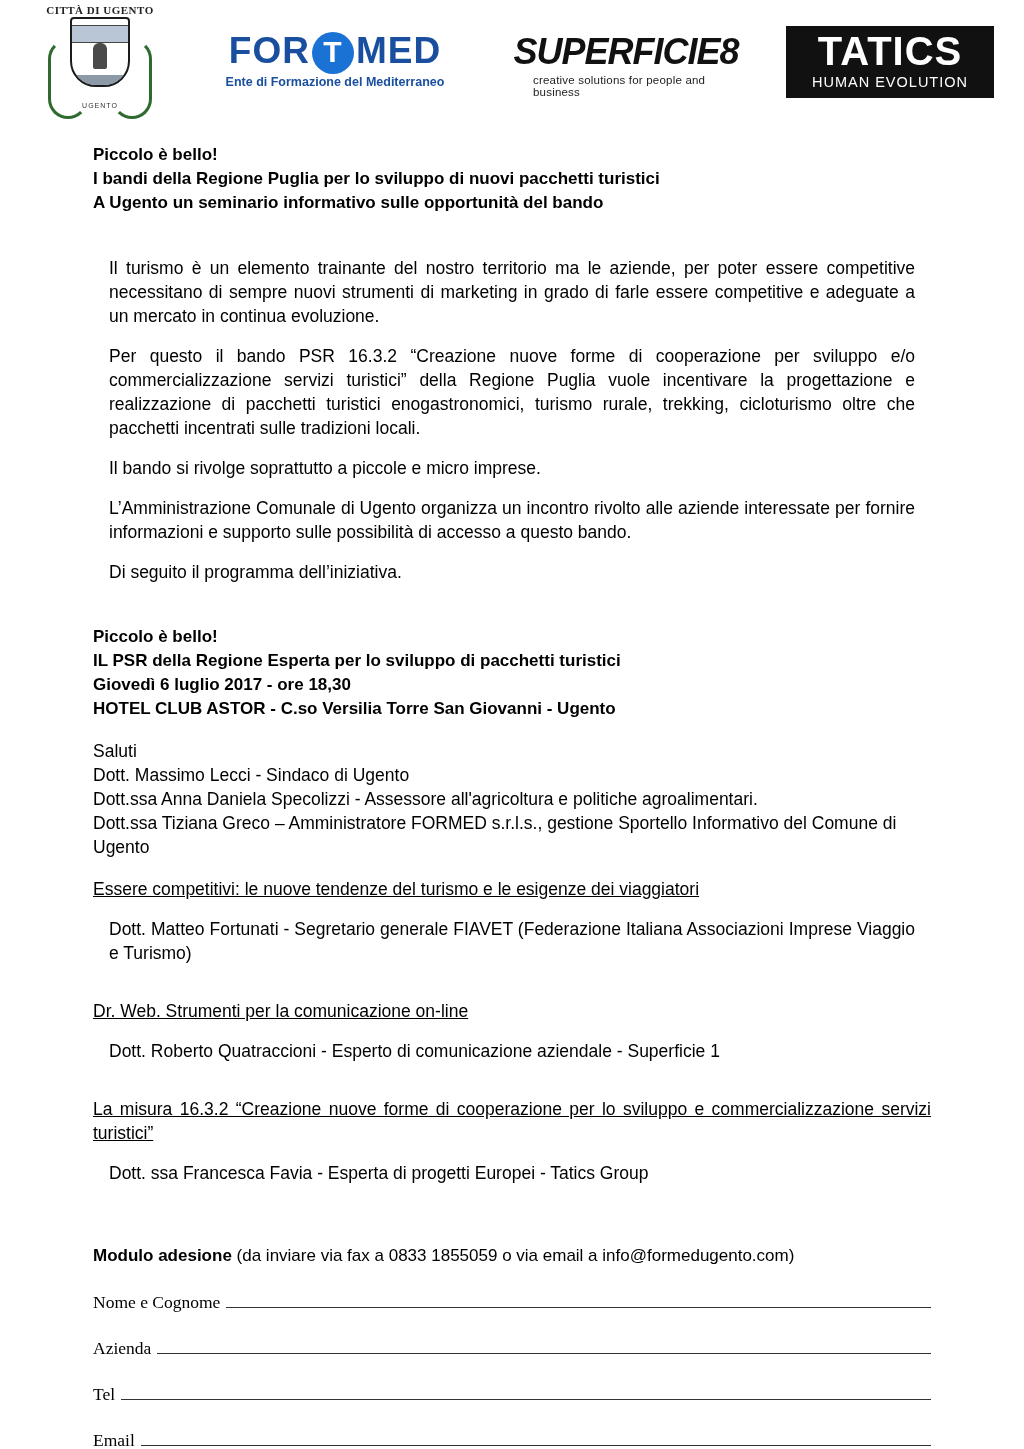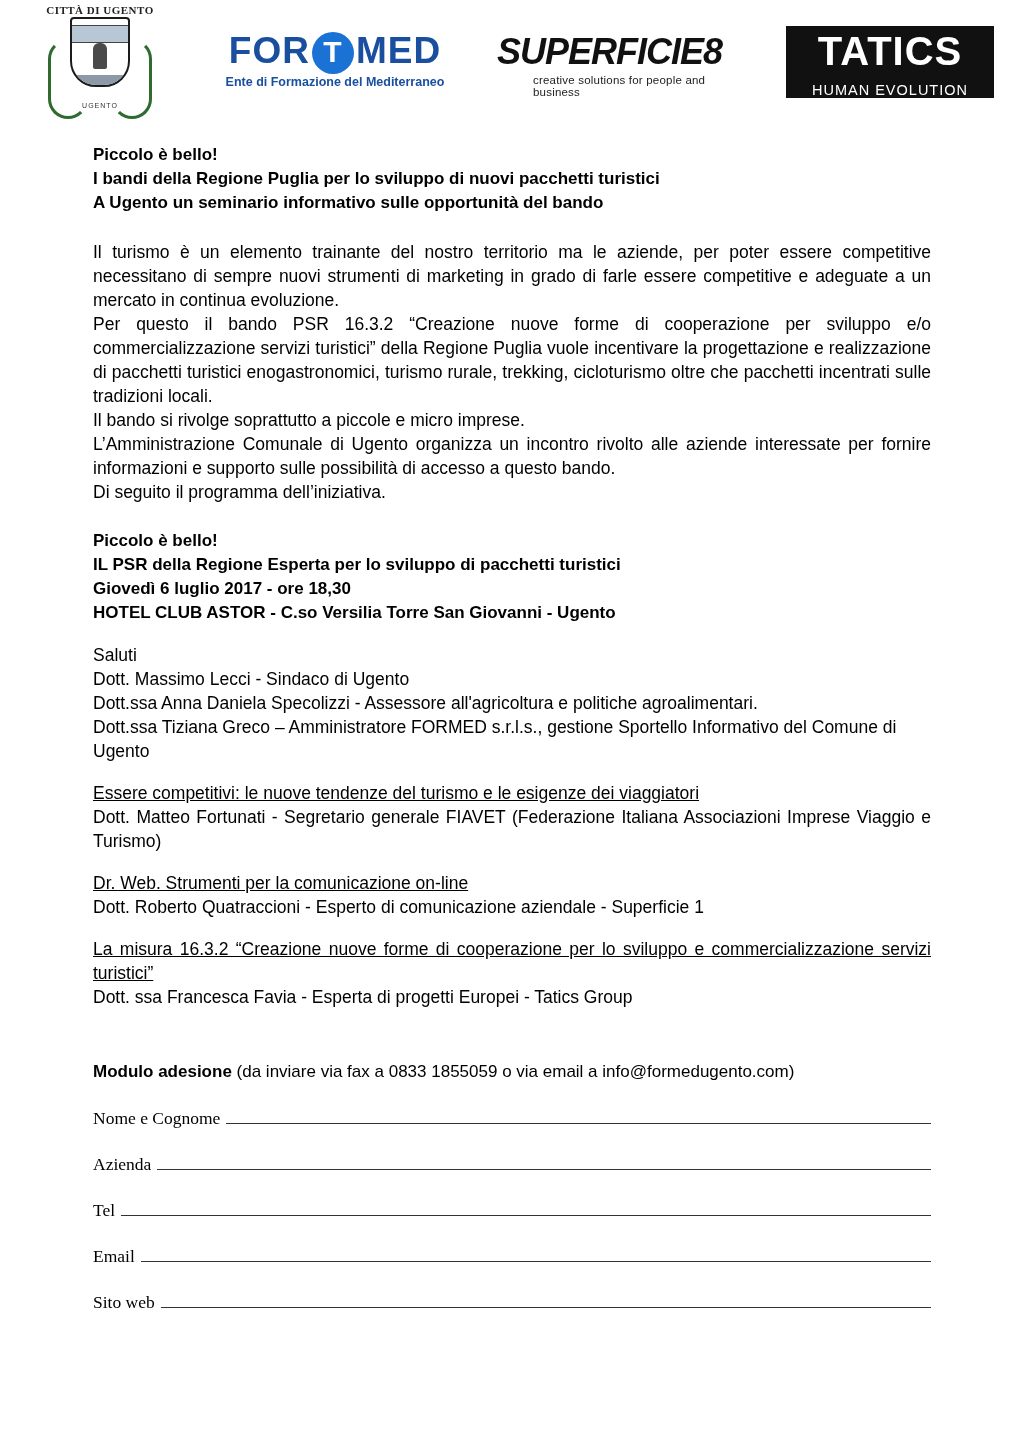--- a/index.html
+++ b/index.html
@@ -150,20 +150,21 @@
   }
   .superficies-word {
     font-family: "Liberation Sans", sans-serif;
     font-weight: bold;
     font-style: italic;
     font-size: 36px;
     color: #111;
     letter-spacing: -1px;
     line-height: 36px;
     white-space: nowrap;
+    text-align: center;
   }
   .superficies-sub {
     font-size: 11.5px;
     color: #222;
     margin-top: 4px;
     letter-spacing: 0.2px;
     margin-left: 36px;
   }
 
   .logo-tatics {
@@ -183,45 +184,44 @@
     line-height: 46px;
     padding-top: 2px;
     font-family: "Liberation Sans", sans-serif;
   }
   .tatics-sub {
     color: #ffffff;
     font-size: 14.5px;
     letter-spacing: 1px;
     line-height: 16px;
     font-family: "Liberation Sans", sans-serif;
-    margin-top: 8px;
   }
 
   
   .content {
     position: absolute;
     left: 93px;
     top: 143px;
     width: 838px;
     font-size: 17.5px;
     line-height: 24px;
   }
   .title-block { margin-bottom: 0; }
   .title-line { font-weight: bold; font-size: 17px; line-height: 24px; }
   .para {
     text-align: justify;
-    margin: 0;
+    margin: 16px;
   }
   .spacer-lg { height: 25px; }
   .spacer-md { height: 18px; }
   .sec-head {
     text-decoration: underline;
     text-align: justify;
   }
-  .form-title { margin-top: 8px; font-size: 17px; }
+  .form-title { margin-top: 0; font-size: 17px; }
   .form-title b { font-weight: bold; }
 
   .field-row {
     display: flex;
     align-items: baseline;
     font-size: 17.5px;
     margin-top: 22px;
   }
   .field-label { white-space: nowrap; padding-right: 6px; }
   .field-line {

